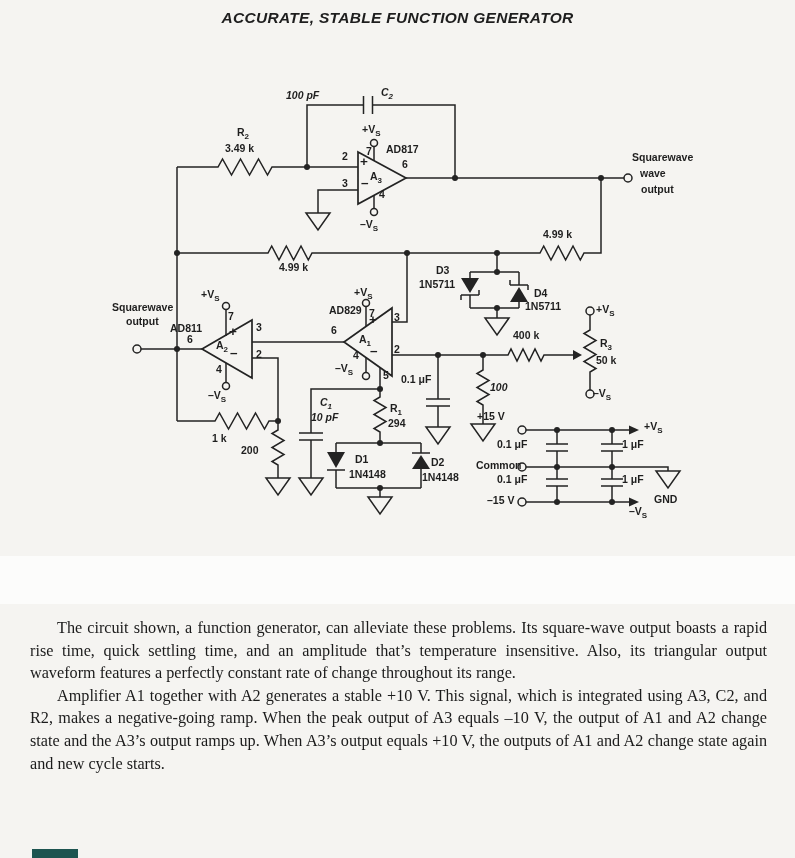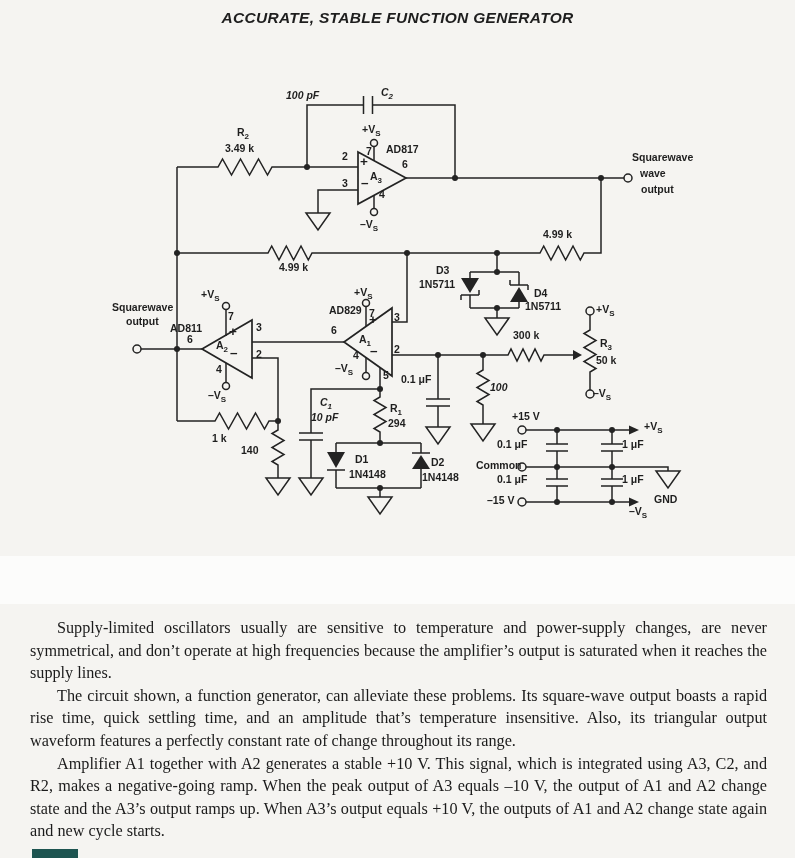--- a/index.html
+++ b/index.html
@@ -200,42 +200,41 @@
   <span class="sl" style="left:383px;top:370px">5</span>
 
   <span class="sl it" style="left:320px;top:397px"><span>C</span><sub>1</sub></span>
   <span class="sl it" style="left:311px;top:412px">10 pF</span>
   <span class="sl" style="left:390px;top:403px"><span>R</span><sub>1</sub></span>
   <span class="sl" style="left:388px;top:418px">294</span>
   <span class="sl" style="left:355px;top:454px">D1</span>
   <span class="sl" style="left:349px;top:469px">1N4148</span>
   <span class="sl" style="left:431px;top:457px">D2</span>
   <span class="sl" style="left:422px;top:472px">1N4148</span>
-  <span class="sl" style="left:241px;top:445px">140</span>
+  <span class="sl" style="left:241px;top:445px">200</span>
   <span class="sl" style="left:212px;top:433px">1 k</span>
   <span class="sl" style="left:401px;top:374px">0.1 μF</span>
   <span class="sl it" style="left:490px;top:382px">100</span>
-  <span class="sl" style="left:513px;top:330px">300 k</span>
+  <span class="sl" style="left:513px;top:330px">400 k</span>
 
   <span class="sl" style="left:600px;top:338px"><span>R</span><sub>3</sub></span>
   <span class="sl" style="left:596px;top:355px">50 k</span>
   <span class="sl" style="left:596px;top:304px"><span>+V</span><sub>S</sub></span>
   <span class="sl" style="left:593px;top:388px"><span>–V</span><sub>S</sub></span>
 
-  <span class="sl" style="left:512px;top:411px">+15 V</span>
+  <span class="sl" style="left:477px;top:411px">+15 V</span>
   <span class="sl" style="left:476px;top:460px">Common</span>
   <span class="sl" style="left:487px;top:495px">–15 V</span>
   <span class="sl" style="left:497px;top:439px">0.1 μF</span>
   <span class="sl" style="left:497px;top:474px">0.1 μF</span>
   <span class="sl" style="left:622px;top:439px">1 μF</span>
   <span class="sl" style="left:622px;top:474px">1 μF</span>
   <span class="sl" style="left:644px;top:421px"><span>+V</span><sub>S</sub></span>
   <span class="sl" style="left:654px;top:494px">GND</span>
   <span class="sl" style="left:629px;top:506px"><span>–V</span><sub>S</sub></span>
 
   <div class="article">
-    <p>Supply-limited oscillators usually are sensitive to temperature and power-supply changes, are never symmetrical, and don’t operate at high frequencies because the amplifier’s output is saturated when it reaches the supply lines.</p>
     <p>The circuit shown, a function generator, can alleviate these problems. Its square-wave output boasts a rapid rise time, quick settling time, and an amplitude that’s temperature insensitive. Also, its triangular output waveform features a perfectly constant rate of change throughout its range.</p>
     <p>Amplifier A1 together with A2 generates a stable +10 V. This signal, which is integrated using A3, C2, and R2, makes a negative-going ramp. When the peak output of A3 equals –10 V, the output of A1 and A2 change state and the A3’s output ramps up. When A3’s output equals +10 V, the outputs of A1 and A2 change state again and new cycle starts.</p>
   </div>
 
   <div class="edge-mark"></div>
 </div>
 
 </body></html>

